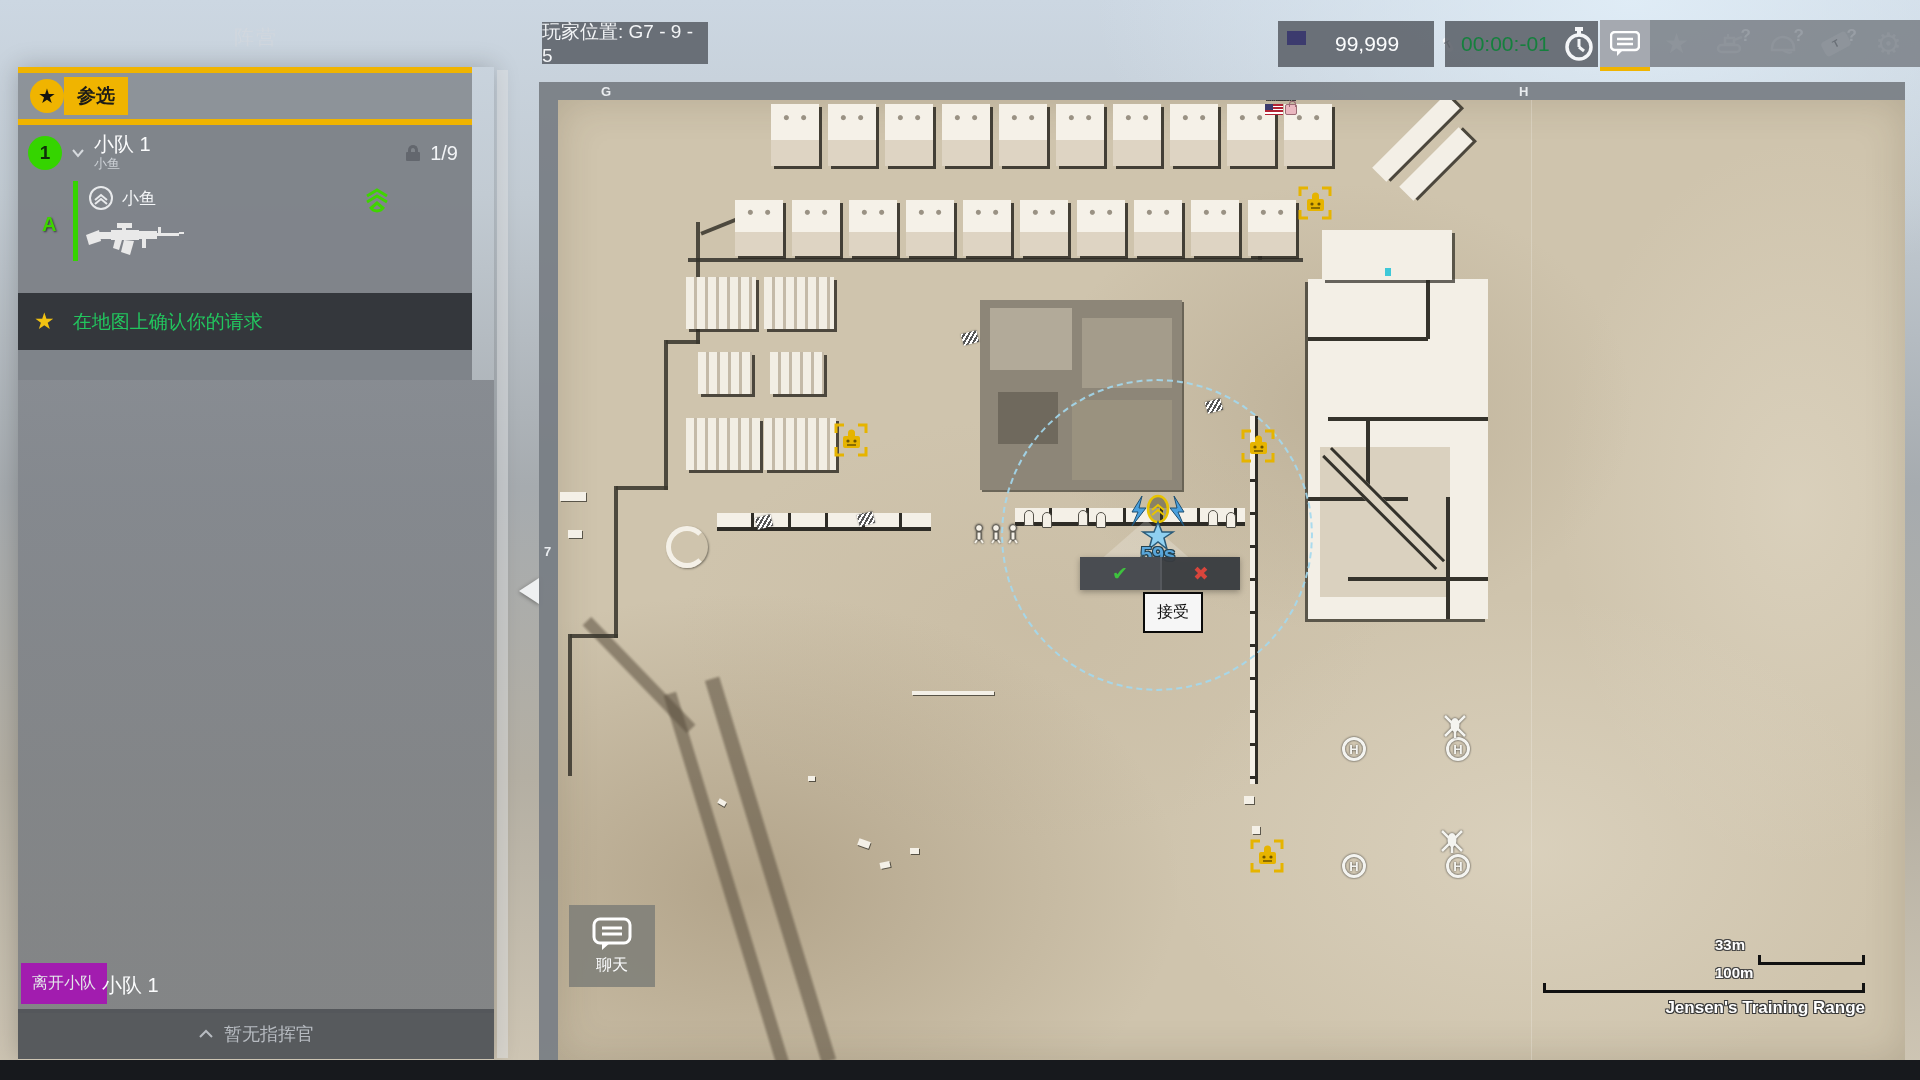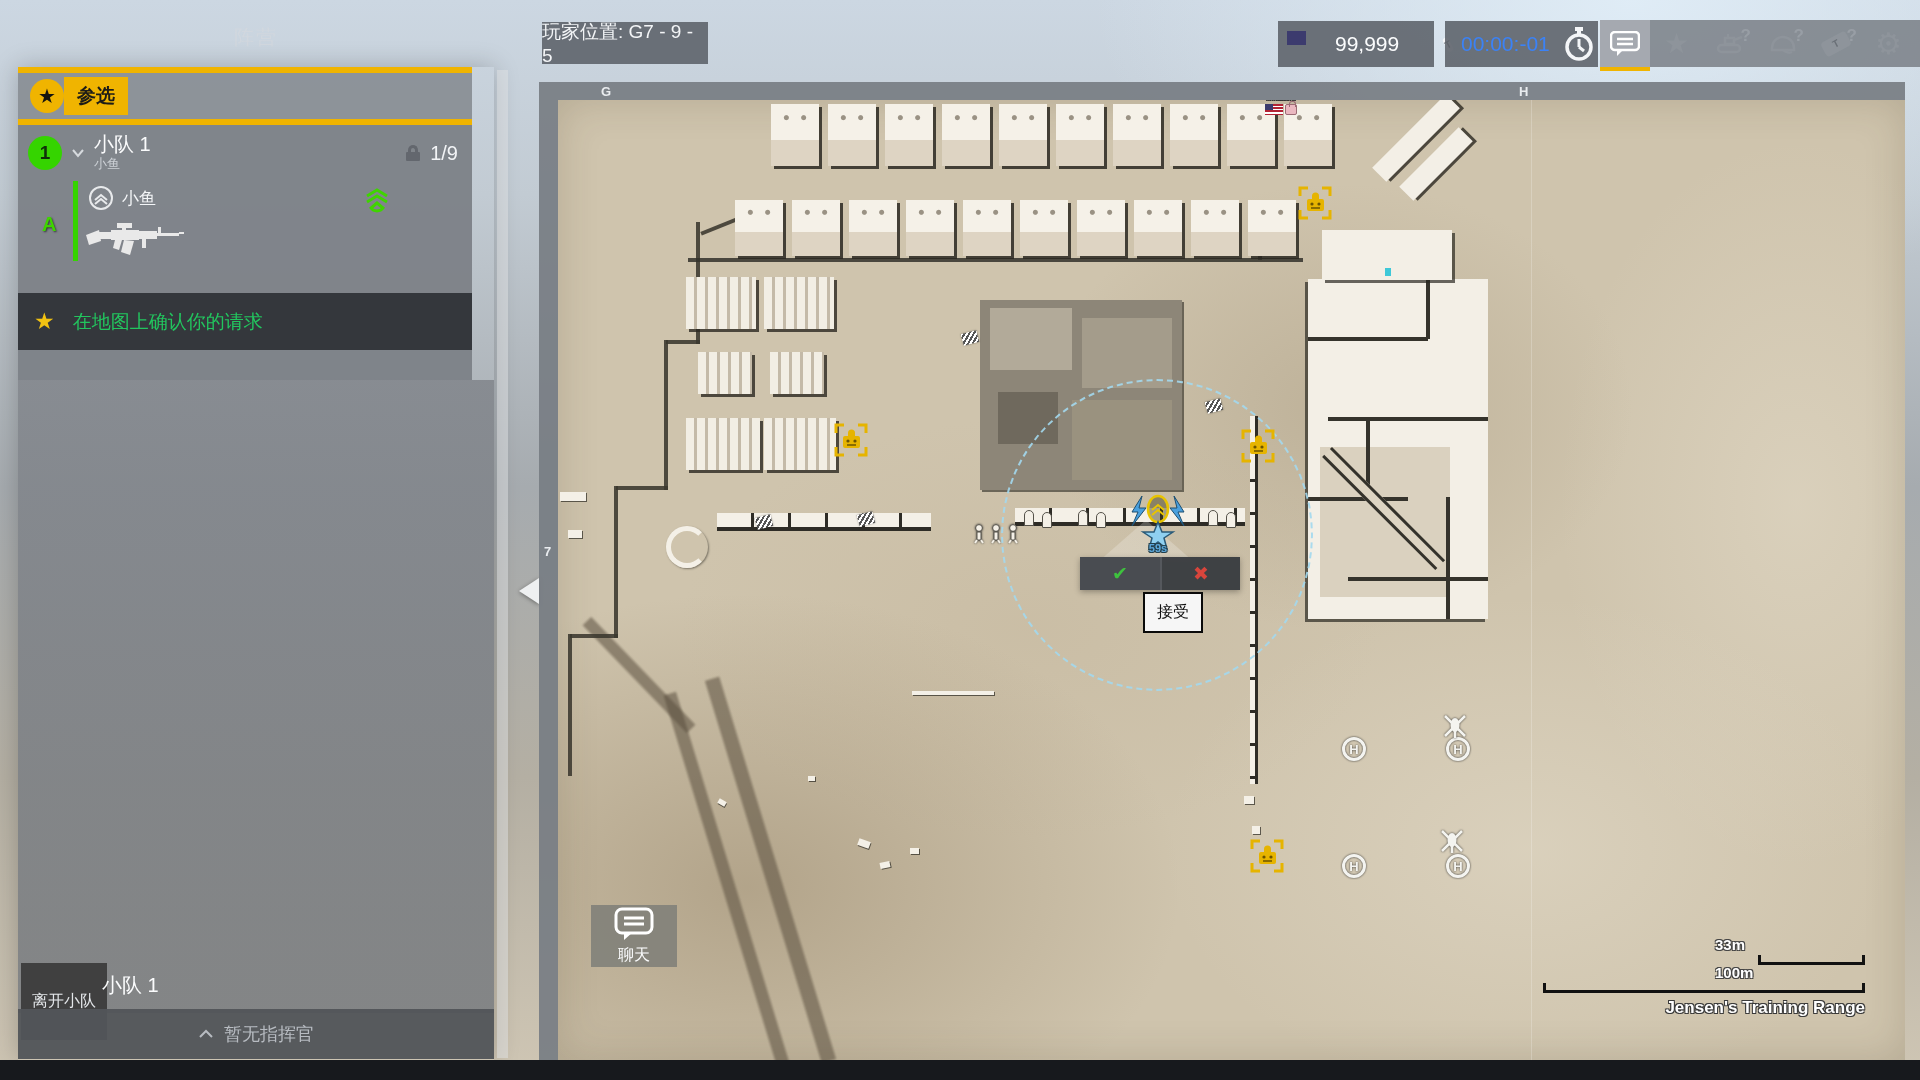--- a/index.html
+++ b/index.html
@@ -41,37 +41,37 @@
   #ft-letter { position:absolute; left:24px; top:32px; color:#3fd400; font-size:20px; font-weight:bold; text-shadow:1px 1px 2px rgba(0,0,0,.6); }
   #member-bar { position:absolute; left:55px; top:0; width:5px; height:80px; background:#35d400; }
   #member-name-row { position:absolute; left:70px; top:4px; display:flex; align-items:center; }
   #member-name { color:#f4f6f8; font-size:17px; margin-left:8px; }
   #member-rank-right { position:absolute; right:80px; top:6px; }
   #member-weapon { position:absolute; left:68px; top:38px; }
   #request-row { background:#34373c; height:57px; display:flex; align-items:center; }
   #request-star { color:#f2c212; font-size:23px; margin-left:16px; }
   #request-text { color:#22c55e; font-size:19px; margin-left:18px; }
   #leave-row { left:0; top:896px; width:476px; height:42px; }
-  #leave-btn { position:absolute; left:3px; top:0; background:#404040; color:#e3e6e9; font-size:16px; padding:28px 11px; border:none; cursor:pointer; }
+  #leave-btn { position:absolute; left:3px; top:0; background:#a21caf; color:#e3e6e9; font-size:16px; padding:10px 11px; border:none; cursor:pointer; }
   #current-squad { position:absolute; left:84px; top:9px; color:#fbfcfd; font-size:20px; }
   #invite-row { left:0; top:942px; width:476px; height:50px; background:rgba(82,85,90,.96); display:flex; align-items:center; justify-content:center; cursor:pointer; }
   #invite-text { color:#b7bbc1; font-size:18px; margin-left:10px; }
   #scroll-strip { left:497px; top:70px; width:11px; height:988px; background:rgba(224,226,228,.5); }
   #collapse-arrow { left:519px; top:578px; width:0; height:0; border-top:13px solid transparent; border-bottom:13px solid transparent; border-right:20px solid #eef0f1; filter:drop-shadow(0 1px 2px rgba(0,0,0,.4)); cursor:pointer; }
 
   
   #pos-box { left:542px; top:22px; width:166px; height:42px; background:rgba(94,100,107,.9); color:#f3f5f7; font-size:19px; display:flex; align-items:center; justify-content:center; }
   #tickets-box { left:1278px; top:21px; width:156px; height:46px; background:rgba(94,100,107,.9); display:flex; align-items:center;gap:36px; }
   .usflag { width:42px; height:27px; margin-left:9px; background:repeating-linear-gradient(180deg,#b22234 0 3.5px,#fff 3.5px 7px); position:relative; }
   .usflag::before { content:""; position:absolute; left:0; top:0; width:19px; height:14px; background:#3c3b6e; }
   #tickets-val { color:#fbfcfd; font-size:21px; margin-left:12px; }
   .ticket-ic { width:26px; height:15px; border-radius:4px; transform:rotate(-28deg); color:#5e646b; font-size:10px; font-weight:bold; text-align:center; line-height:15px; }
   #tickets-box .ticket-ic { background:#f4f6f8; margin-left:10px; }
   #timer-box { left:1445px; top:21px; width:153px; height:46px; background:rgba(94,100,107,.9); display:flex; align-items:center; }
-  #timer-val { color:#3b82f6; font-size:21px; margin-left:16px; }
+  #timer-val { color:#15803d; font-size:21px; margin-left:16px; }
   #icon-strip { left:1600px; top:20px; width:320px; height:47px; background:rgba(124,130,137,.88); display:flex; }
   .icell { width:53px; height:47px; display:flex; align-items:center; justify-content:center; position:relative; cursor:pointer; color:#8e949b; }
   .icell.first { width:50px; }
   .icell.active { background:rgba(166,171,177,.95); }
   .icell.active::after { content:""; position:absolute; left:0; bottom:-4px; width:100%; height:4px; background:#f0b400; }
   .icell .q { position:absolute; right:5px; top:6px; font-size:17px; font-weight:bold; color:#989ea5; }
   .star-glyph { font-size:28px; }
   .gear-glyph { font-size:30px; }
 
   
@@ -117,26 +117,26 @@
   #main-marker { left:707px; top:-12px; text-align:center; z-index:6; }
   #main-label { color:#fff; font-size:13px; font-weight:bold; text-shadow:-1px -1px 0 #333,1px -1px 0 #333,-1px 1px 0 #333,1px 1px 0 #333; }
   #main-flags { display:flex; gap:2px; justify-content:center; margin-top:1px; }
   .miniflag { width:18px; height:11px; background:repeating-linear-gradient(180deg,#b22234 0 1.6px,#fff 1.6px 3.2px); position:relative; }
   .miniflag::before { content:""; position:absolute; left:0; top:0; width:8px; height:6px; background:#3c3b6e; }
   .minilock { width:12px; height:11px; background:#eab8c0; border:1px solid #9b6b74; border-radius:2px; position:relative; }
   .minilock::before { content:""; position:absolute; left:3px; top:-4px; width:5px; height:5px; border:1.5px solid #9b6b74; border-bottom:none; border-radius:3px 3px 0 0; }
   .cyan-dot { left:827px; top:168px; width:6px; height:8px; background:#3ec8d8; }
   #req-marker { left:568px; top:394px; width:64px; height:60px; z-index:5; }
   #req-cone { left:540px; top:420px; width:0; height:0; border-left:48px solid transparent; border-right:48px solid transparent; border-bottom:42px solid rgba(255,255,255,.22); z-index:4; }
-  #req-countdown { left:566px; top:442px; width:68px; text-align:center; color:#5aa7db; font-weight:bold; font-size:11px; text-shadow:-1px -1px 0 #23414f,1px -1px 0 #23414f,-1px 1px 0 #23414f,1px 1px 0 #23414f; z-index:5; }
+  #req-countdown { left:566px; top:442px; width:68px; text-align:center; color:#5aa7db; font-weight:bold; font-size:21px; text-shadow:-1px -1px 0 #23414f,1px -1px 0 #23414f,-1px 1px 0 #23414f,1px 1px 0 #23414f; z-index:5; }
   #confirm-bar { left:522px; top:457px; width:160px; height:33px; background:rgba(56,59,64,.96); display:flex; z-index:6; box-shadow:0 2px 6px rgba(0,0,0,.3); }
   #accept-btn { width:80px; border:none; background:rgba(74,77,82,.96); color:#3ec23e; font-size:19px; cursor:pointer; }
   #deny-btn { width:80px; border:none; border-left:2px solid #55585d; background:transparent; color:#d8453c; font-size:19px; cursor:pointer; }
   #accept-tooltip { left:585px; top:492px; background:#f6f6f6; border:2px solid #0a0a0a; color:#111; font-size:16px; padding:8px 12px; z-index:7; }
-  #chat-btn { left:11px; top:805px; width:86px; height:62px; background:rgba(128,128,121,.88); display:flex; flex-direction:column; align-items:center; justify-content:center; gap:4px; cursor:pointer; z-index:6;margin-left:22px; }
+  #chat-btn { left:11px; top:805px; width:86px; height:82px; background:rgba(128,128,121,.88); display:flex; flex-direction:column; align-items:center; justify-content:center; gap:4px; cursor:pointer; z-index:6; }
   #chat-btn span { color:#fbfcfd; font-size:16px; }
   .scalebar { position:absolute; height:3px; background:#111; }
   .scalebar::before,.scalebar::after { content:""; position:absolute; top:-7px; width:3px; height:10px; background:#111; }
   .scalebar::before { left:0; } .scalebar::after { right:0; }
   .scalelabel { position:absolute; color:#fff; font-size:15px; font-weight:bold; text-align:left; text-shadow:-1px -1px 0 #444,1px -1px 0 #444,-1px 1px 0 #444,1px 1px 0 #444; }
   #map-name { left:1007px; top:898px; width:300px; text-align:right; color:#fff; font-size:17px; font-weight:bold; text-shadow:-1px -1px 0 #3a3a3a,1px -1px 0 #3a3a3a,-1px 1px 0 #3a3a3a,1px 1px 0 #3a3a3a; }
   .ammo-marker { position:absolute; width:34px; height:34px; }
 </style>
 </head>
 <body>

